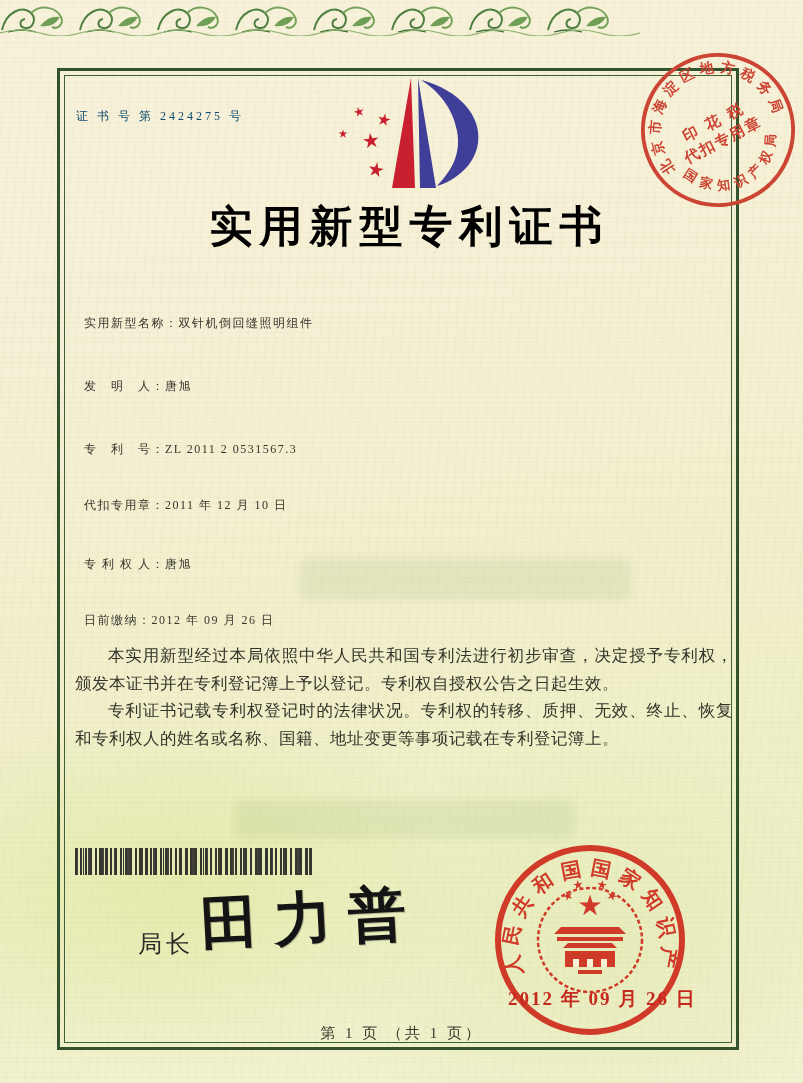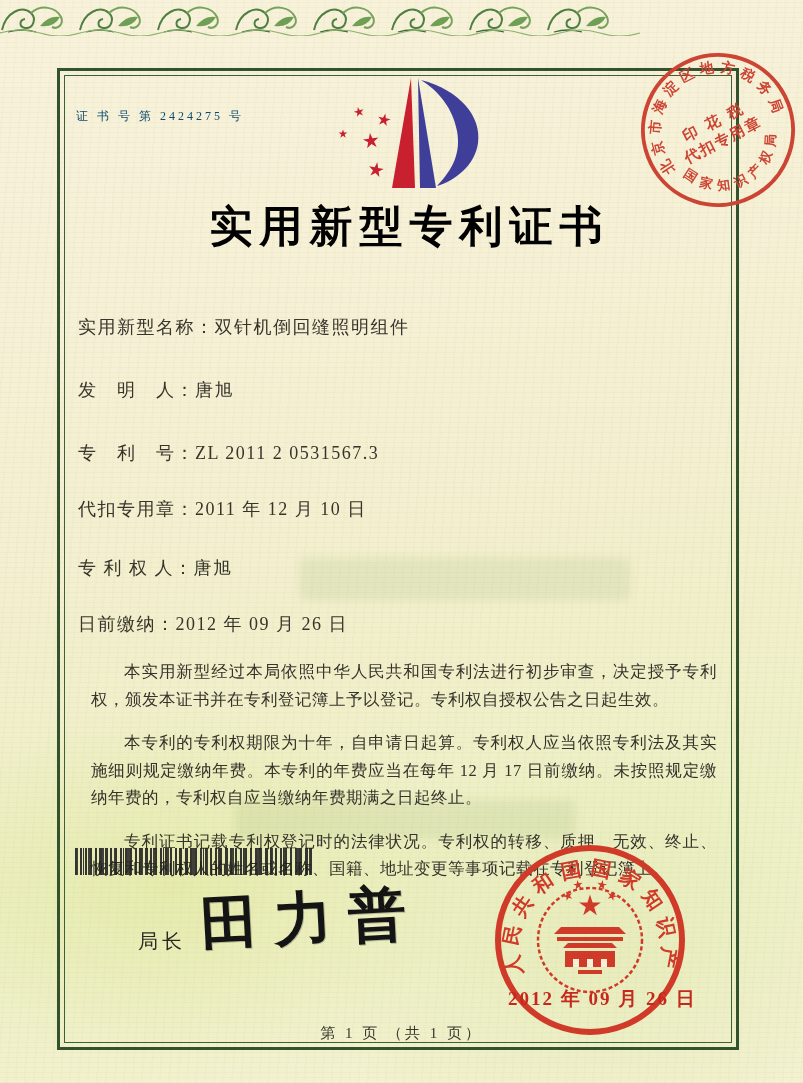--- a/index.html
+++ b/index.html
@@ -18,31 +18,31 @@
     border:3px solid #33532e;outline:1px solid #3d6036;outline-offset:-8px;
     box-sizing:border-box;
   }
   .certnum{
     position:absolute;left:76px;top:80px;font-size:12px;letter-spacing:3px;color:#0c4a6e;margin-top:28px;
   }
   .title{
     position:absolute;left:0;top:198px;width:803px;text-align:center;
     font-size:43px;font-weight:700;letter-spacing:7px;color:#000000;padding-left:8px;
   }
-  .fieldrow{position:absolute;left:78px;font-size:18px;color:#36342b;letter-spacing:1.5px;white-space:nowrap;}
+  .fieldrow{position:absolute;left:84px;font-size:12px;color:#36342b;letter-spacing:1.5px;white-space:nowrap;}
   .paras{position:absolute;left:75px;top:642px;width:658px;}
-  .paras p{margin:16px;font-size:16.5px;line-height:27.5px;text-indent:2em;color:#35332a;letter-spacing:.5px;text-align:justify;}
+  .paras p{margin:0;font-size:16.5px;line-height:27.5px;text-indent:2em;color:#35332a;letter-spacing:.5px;text-align:justify;}
   .barcode{
     position:absolute;left:75px;top:848px;width:238px;height:27px;opacity:.88;
     background:
       repeating-linear-gradient(90deg,#1d1d1d 0 2px,transparent 2px 5px),
       repeating-linear-gradient(90deg,#1d1d1d 0 1px,transparent 1px 8px),
       repeating-linear-gradient(90deg,#2a2a2a 0 3px,transparent 3px 13px);
   }
-  .director-label{position:absolute;left:138px;top:928px;font-size:20px;letter-spacing:4px;color:#2c2a24;}
+  .director-label{position:absolute;left:138px;top:928px;font-size:24px;letter-spacing:4px;color:#2c2a24;}
   .signature{
     position:absolute;left:200px;top:880px;font-size:58px;font-weight:700;color:#141414;
     letter-spacing:16px;transform:rotate(-3deg);font-family:"Liberation Serif",serif;
     text-shadow:1px 1px 0 rgba(20,20,20,.25);
   }
   .seal-date{
     position:absolute;left:508px;top:986px;font-size:19px;font-weight:700;color:#c5281c;letter-spacing:2px;z-index:6;
   }
   .footer{
     position:absolute;left:0;top:1024px;width:803px;text-align:center;
@@ -122,21 +122,20 @@
 
 <div class="fieldrow" style="top:315px"><span>实用新型名称：</span><span>双针机倒回缝照明组件</span></div>
 <div class="fieldrow" style="top:378px"><span>发　明　人：</span><span>唐旭</span></div>
 <div class="fieldrow" style="top:441px"><span>专　利　号：</span><span>ZL 2011 2 0531567.3</span></div>
 <div class="fieldrow" style="top:497px"><span>代扣专用章：</span><span>2011 年 12 月 10 日</span></div>
 <div class="fieldrow" style="top:556px"><span>专 利 权 人：</span><span>唐旭</span></div>
 <div class="fieldrow" style="top:612px"><span>日前缴纳：</span><span>2012 年 09 月 26 日</span></div>
 
 <div class="paras">
   <p>本实用新型经过本局依照中华人民共和国专利法进行初步审查，决定授予专利权，颁发本证书并在专利登记簿上予以登记。专利权自授权公告之日起生效。</p>
-  <p>本专利的专利权期限为十年，自申请日起算。专利权人应当依照专利法及其实施细则规定缴纳年费。本专利的年费应当在每年 12 月 17 日前缴纳。未按照规定缴纳年费的，专利权自应当缴纳年费期满之日起终止。</p>
   <p>专利证书记载专利权登记时的法律状况。专利权的转移、质押、无效、终止、恢复和专利权人的姓名或名称、国籍、地址变更等事项记载在专利登记簿上。</p>
 </div>
 
 <div class="barcode"></div>
 
 <div class="director-label">局长</div>
 <div class="signature">田力普</div>
 
 <svg class="seal-svg" width="200" height="200" viewBox="0 0 200 200">
   <g fill="none">

